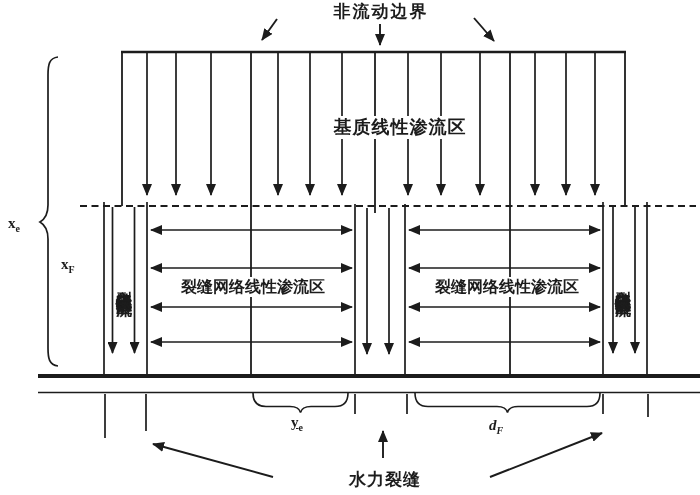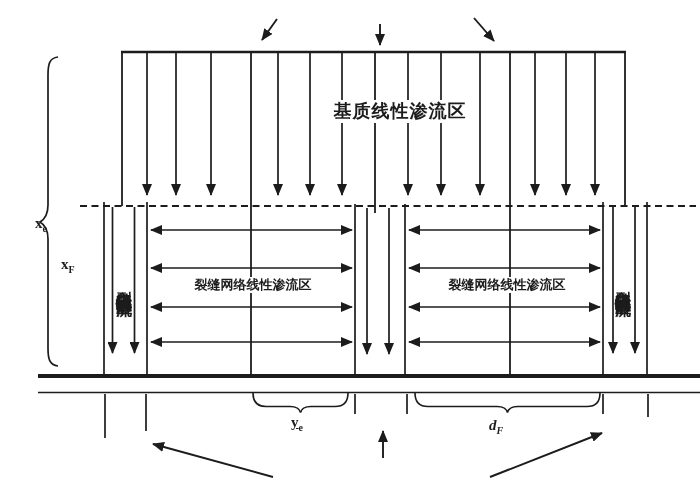--- a/index.html
+++ b/index.html
@@ -7,34 +7,34 @@
   #stage {
     position:relative; width:700px; height:495px; background:var(--bg);
     font-family:"Liberation Sans", sans-serif; color:var(--ink); overflow:hidden;
   }
   #linework { position:absolute; left:0; top:0; z-index:1; }
   #linework line, #linework path.brace { stroke:var(--ink); fill:none; }
   #linework marker path { fill:var(--ink); stroke:none; }
   .lbl { position:absolute; z-index:2; color:var(--ink); line-height:1.25; }
   .cjk { font-weight:600; white-space:nowrap; text-align:center; }
   .lbl-noflow   { left:281px; top:1px;   width:200px; font-size:17px; letter-spacing:2px; }
-  .lbl-matrix   { left:325px; top:100px; width:150px; font-size:18px; letter-spacing:1px; background:var(--bg); }
-  .lbl-fn       { top:277px; width:180px; font-size:13px; background:var(--bg); }
+  .lbl-matrix   { left:325px; top:116px; width:150px; font-size:18px; letter-spacing:1px; background:var(--bg); }
+  .lbl-fn       { top:277px; width:180px; font-size:16px; background:var(--bg); }
   .lbl-fn-left  { left:163px; }
   .lbl-fn-right { left:417px; }
   .lbl-vert {
     top:207px; height:152px; font-size:16px; letter-spacing:1.5px;
     writing-mode:vertical-rl; text-orientation:upright; line-height:1;
   }
   .lbl-vert-left  { left:116px; }
   .lbl-vert-right { left:615px; }
   .lbl-hydraulic  { left:285px; top:469px; width:200px; font-size:17px; letter-spacing:1px; }
   .dim { font-family:"Liberation Serif", serif; font-weight:700; font-size:15px; white-space:nowrap; }
   .dim sub { font-size:10px; line-height:0; }
-  .lbl-xe { left:8px;   top:214px;margin-left:27px; }
+  .lbl-xe { left:8px;   top:214px; }
   .lbl-xf { left:61px;  top:255px; }
   .lbl-ye { left:291px; top:413px;text-decoration:underline; }
   .lbl-df { left:489px; top:416px;font-style:italic; }
 </style>
 </head>
 <body>
 
 <div id="stage">
 
   <svg id="linework" width="700" height="495" viewBox="0 0 700 495">
@@ -131,31 +131,33 @@
       <line x1="474" y1="18" x2="494" y2="41" marker-end="url(#ah)"></line>
     </g>
 
     <g stroke-width="1.9">
       <line x1="273" y1="477" x2="153" y2="444" marker-end="url(#ah)"></line>
       <line x1="383" y1="458" x2="383" y2="431" marker-end="url(#ah)"></line>
       <line x1="490" y1="477" x2="602" y2="433" marker-end="url(#ah)"></line>
     </g>
   </svg>
 
+  <div class="lbl cjk lbl-noflow">非流动边界</div>
 
   <div class="lbl cjk lbl-matrix">基质线性渗流区</div>
 
   <div class="lbl cjk lbl-fn lbl-fn-left">裂缝网络线性渗流区</div>
 
   <div class="lbl cjk lbl-fn lbl-fn-right">裂缝网络线性渗流区</div>
 
   <div class="lbl cjk lbl-vert lbl-vert-left">主裂缝线性渗流区</div>
 
   <div class="lbl cjk lbl-vert lbl-vert-right">主裂缝线性渗流区</div>
 
+  <div class="lbl cjk lbl-hydraulic">水力裂缝</div>
 
   <div class="lbl dim lbl-xe"><span>x</span><sub>e</sub></div>
 
   <div class="lbl dim lbl-xf"><span>x</span><sub>F</sub></div>
 
   <div class="lbl dim lbl-ye"><span>y</span><sub>e</sub></div>
 
   <div class="lbl dim lbl-df"><span>d</span><sub>F</sub></div>
 
 </div>

